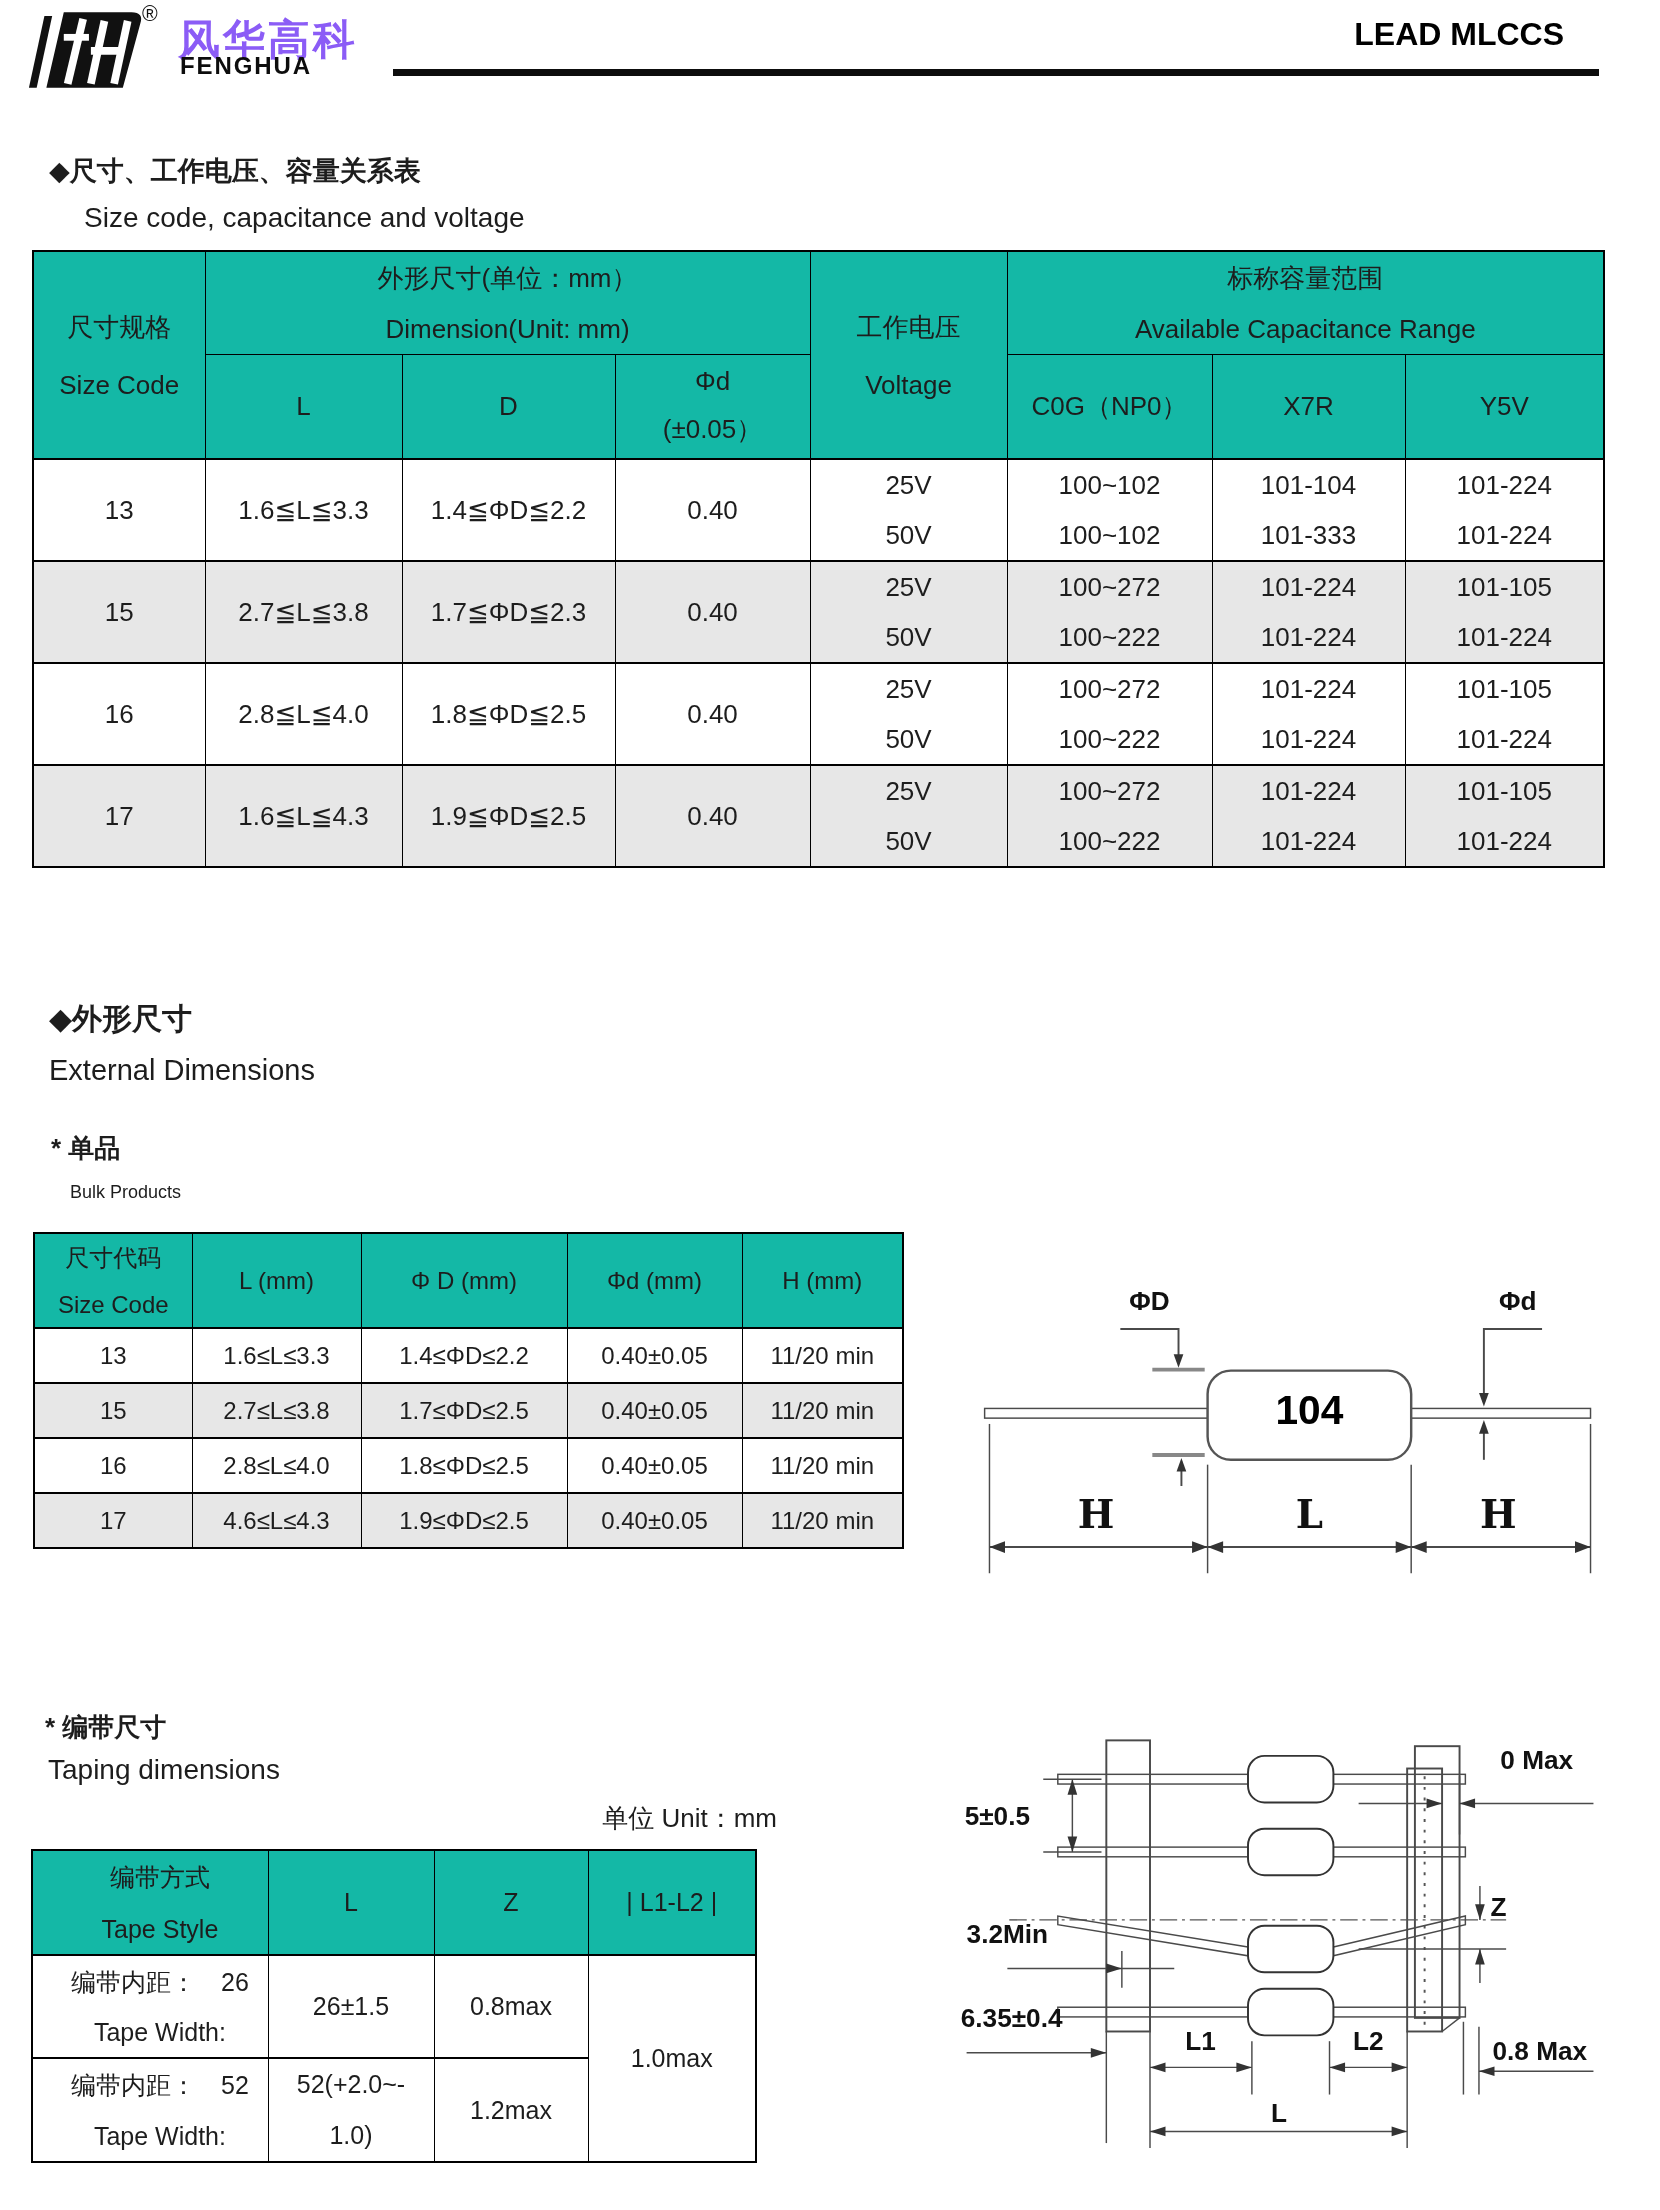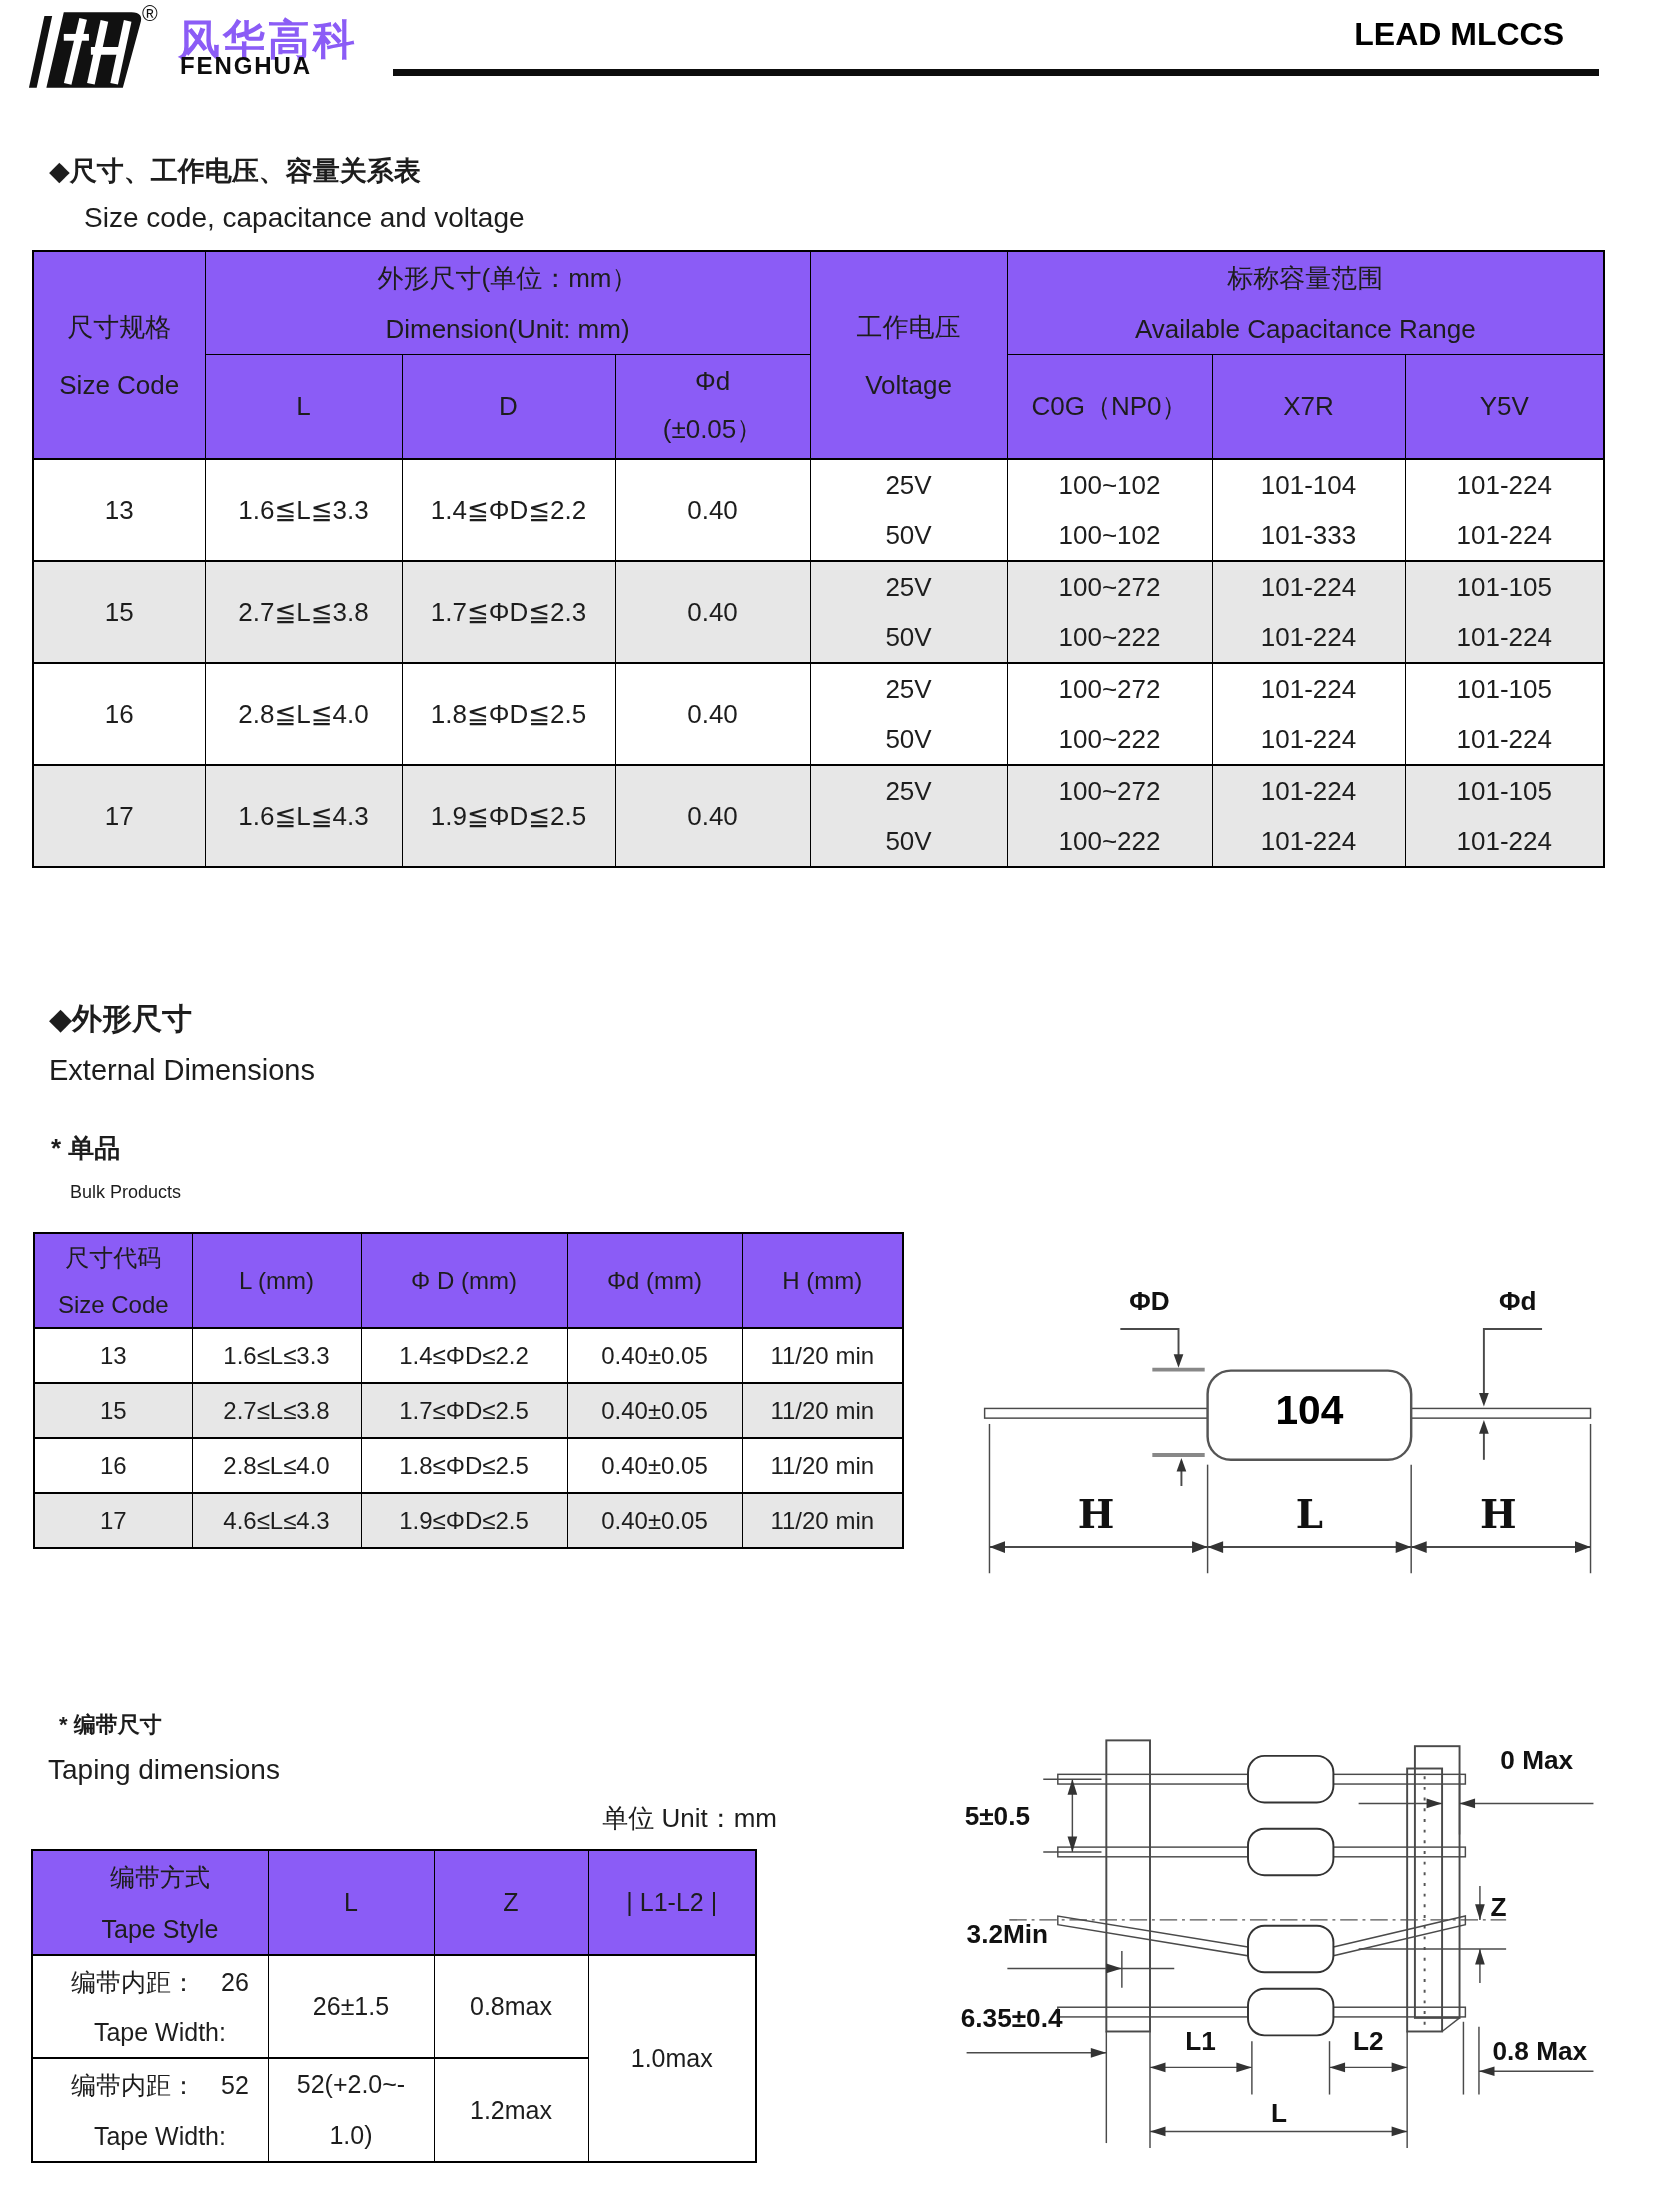--- a/index.html
+++ b/index.html
@@ -15,29 +15,29 @@
   .doc-title{position:absolute;right:96px;top:15.5px;font-size:32px;font-weight:bold;color:#000;}
   .head-rule{position:absolute;left:393px;top:69px;width:1206px;height:6.8px;background:#0d0d0d;}
 
   
   .s1-title-cn{left:27px;top:153px;font-size:27px;font-weight:bold;}
   .s1-title-en{left:62px;top:202px;font-size:28px;}
   .s2-title-cn{left:27px;top:999px;font-size:30px;font-weight:bold;}
   .s2-title-en{left:27px;top:1054px;font-size:29px;}
   .s2-sub-cn{left:29px;top:1131px;font-size:26px;font-weight:600;}
   .s2-sub-en{left:48px;top:1182px;font-size:18px;}
-  .s3-sub-cn{left:37px;top:1710px;font-size:22px;font-weight:600;}
+  .s3-sub-cn{left:23px;top:1710px;font-size:26px;font-weight:600;}
   .s3-sub-en{left:26px;top:1754px;font-size:28px;}
   .unit-label{left:485px;top:1801px;width:270px;text-align:right;font-size:26px;}
 
   
   table{border-collapse:collapse;table-layout:fixed;}
   .tbl{position:absolute;border:2.9px solid #000;}
   .tbl th,.tbl td{border:1.9px solid #000;padding:0;text-align:center;vertical-align:middle;font-weight:normal;}
-  .tbl th{background:#8b5cf6;}
+  .tbl th{background:#14b8a6;}
   .alt{background:#e7e7e7;}
 
   .t1{left:32px;top:250px;width:1570px;}
   .t1 th{font-size:26px;}
   .t1 .hr1 th{height:102px;}
   .t1 .hr2 th{height:103px;}
   .t1 tbody tr{border-top:2.9px solid #000;}
   .t1 tbody td{height:100px;font-size:26px;}
 
   .t2{left:33px;top:1232px;width:868px;}

